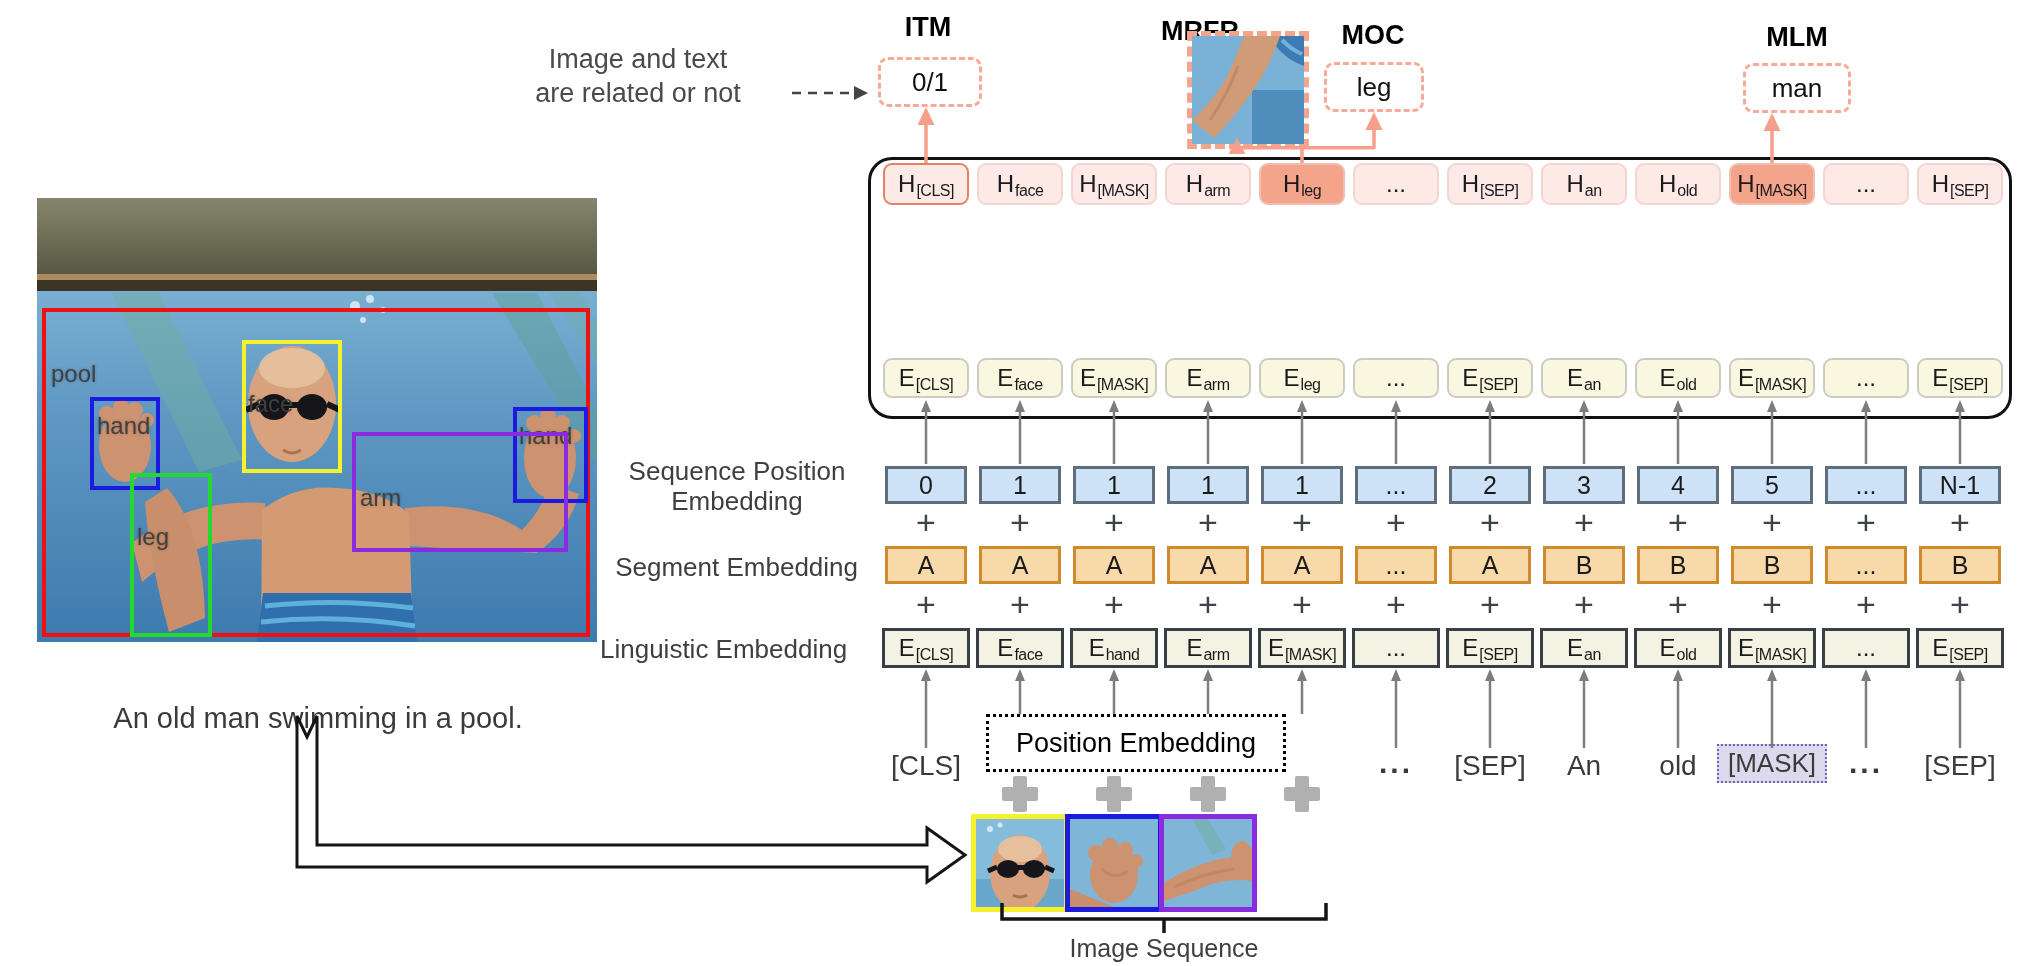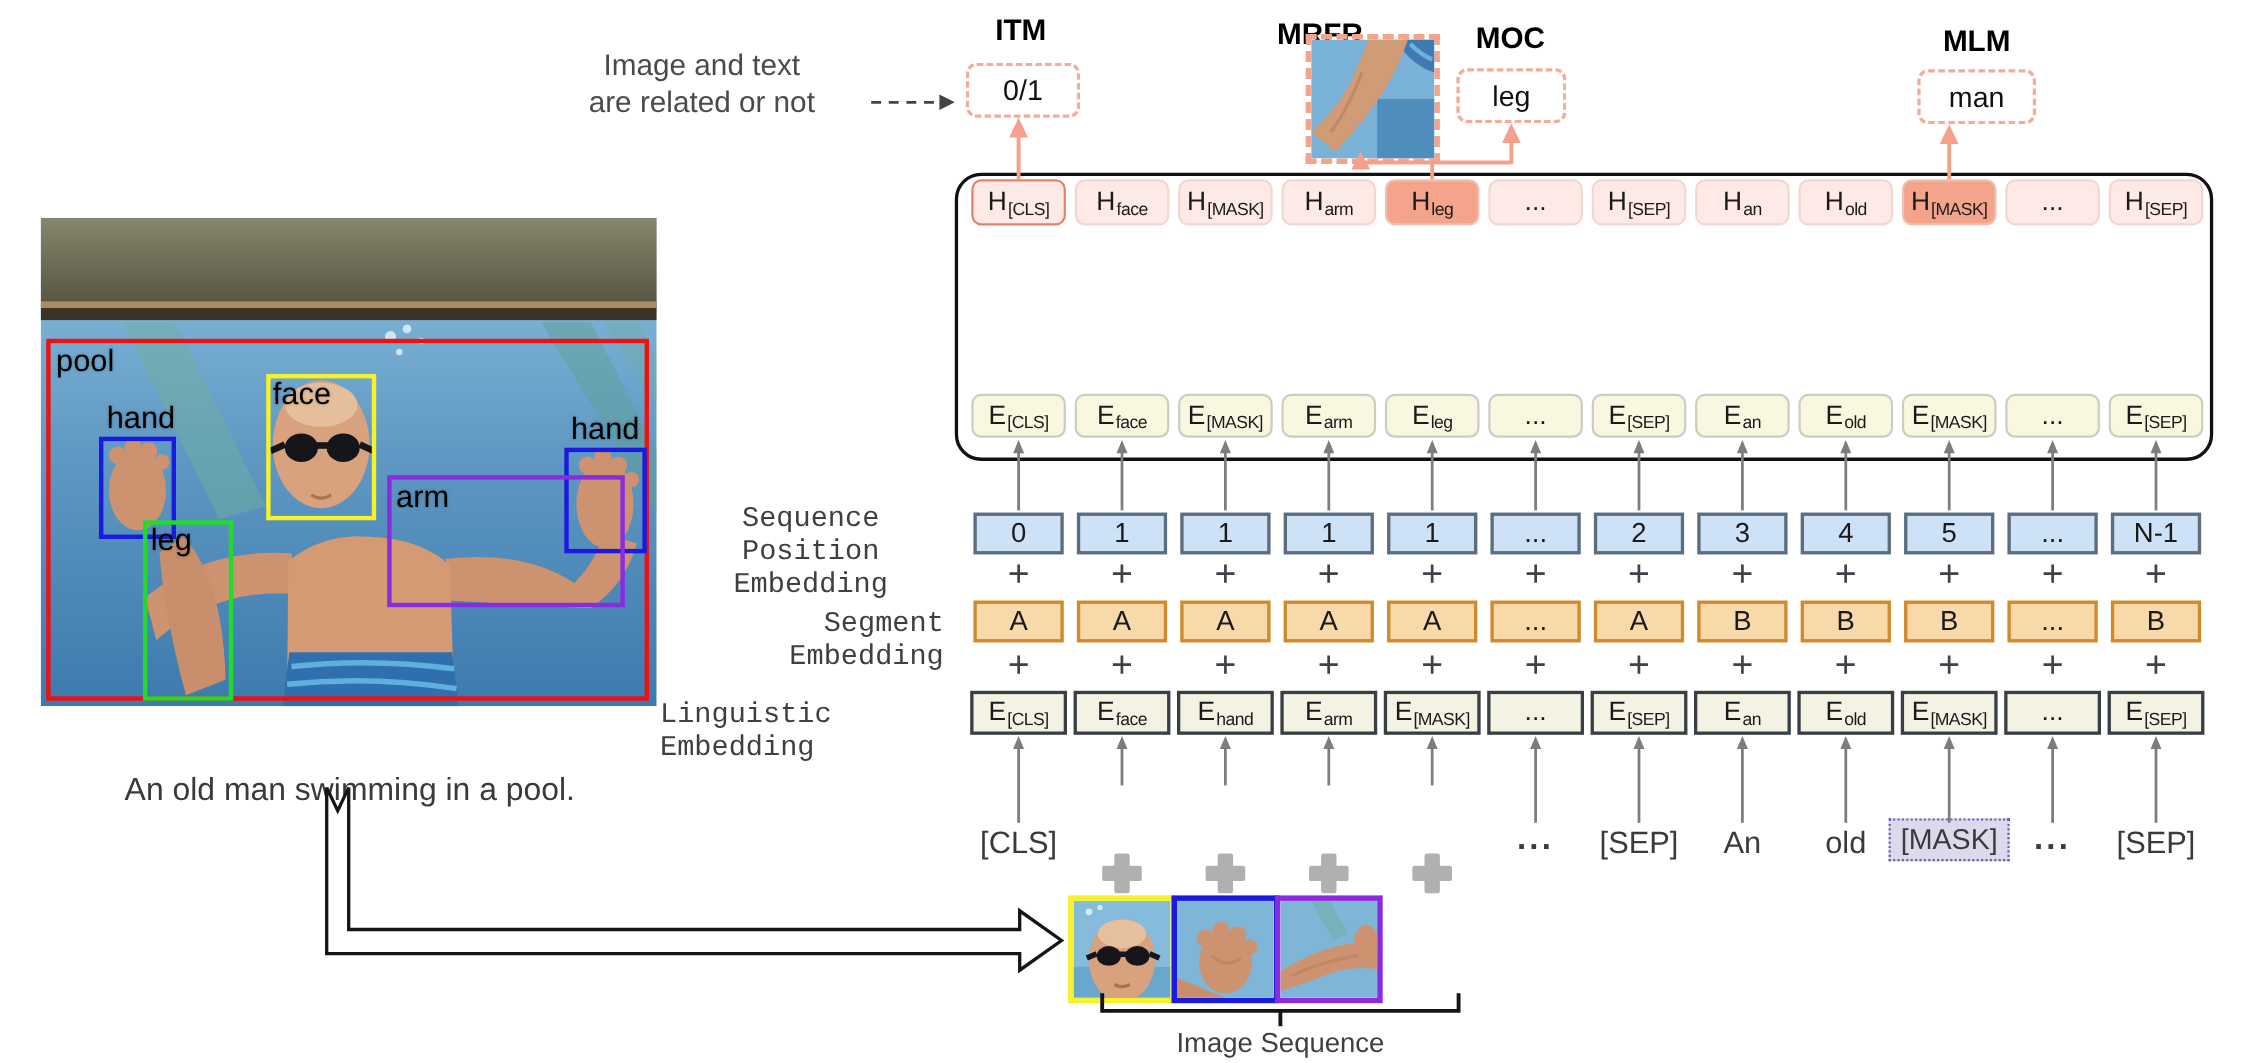--- a/index.html
+++ b/index.html
@@ -12,21 +12,21 @@
   .h-cell.cls{border-color:#e2826b;}
   .h-cell.hl{background:#f5a48c;border-color:#eec0b2;}
   .e-cell{top:358px;width:86px;height:40px;background:#faf7e1;border:2px solid #ccccc0;border-radius:9px;font-size:24px;}
   .seq-cell{top:466px;width:82px;height:38px;background:#cde2f7;border:3px solid #5d6d7b;font-size:25px;}
   .seg-cell{top:546px;width:82px;height:38px;background:#f8d9a9;border:3px solid #cf8a2e;font-size:25px;}
   .ling-cell{top:628px;width:88px;height:40px;background:#f4f2e3;border:3px solid #383f45;font-size:24px;}
   .plus-cell{width:44px;height:40px;font-size:34px;color:#3e434a;}
   .plus-r1{top:502px;} .plus-r2{top:584px;}
   .sub{font-size:16px;position:relative;top:7px;letter-spacing:-0.5px;margin-left:1px;}
   
-  .rowlabel{position:absolute;font-size:26px;color:#3f3f3f;line-height:30px;font-family:Liberation Mono, monospace;}
+  .rowlabel{position:absolute;font-size:26px;color:#3f3f3f;line-height:30px;}
   .task-label{position:absolute;transform:translateX(-50%);font-size:27px;font-weight:bold;color:#000;}
   .task-box{position:absolute;transform:translateX(-50%);box-sizing:border-box;border:3px dashed #f5ab97;
             border-radius:10px;background:#fff;display:flex;align-items:center;justify-content:center;font-size:26px;color:#111;}
   .note{position:absolute;transform:translateX(-50%);font-size:27px;color:#4a4a4a;white-space:nowrap;}
   .token{position:absolute;transform:translateX(-50%);top:750px;font-size:28px;color:#3a3a3a;white-space:nowrap;}
   .token.dots{font-weight:bold;letter-spacing:3px;font-size:30px;top:746px;}
   .token.mask{top:744px;background:#dcd9ed;border:2.5px dotted #6b62b5;padding:2px 9px;font-size:26px;}
   
   #transformer-box{position:absolute;left:868px;top:157px;width:1144px;height:262px;border:3.5px solid #111;
                    border-radius:24px;background:#fff;box-sizing:border-box;}
@@ -42,21 +42,21 @@
   .patch svg{display:block;}
   .patch.p-face{border:5px solid #f5f12c;}
   .patch.p-hand{border:5px solid #1b1be0;}
   .patch.p-arm{border:5px solid #8b2be0;}
   .patch.p-mask{border:5px solid #22da2e;}
   #img-embed-label{position:absolute;left:1164px;top:934px;transform:translateX(-50%);font-size:25px;color:#3f3f3f;}
   
   #photo{position:absolute;left:37px;top:198px;width:560px;height:444px;}
   #caption{position:absolute;left:318px;top:702px;transform:translateX(-50%);font-size:29px;color:#3a3a3a;white-space:nowrap;}
   .bbox{position:absolute;box-sizing:border-box;}
-  .bbox-label{position:absolute;color:#000000;font-size:28px;white-space:nowrap;text-shadow:0 0 3px rgba(0,0,0,.25);}
+  .bbox-label{position:absolute;color:#404040;font-size:24px;white-space:nowrap;text-shadow:0 0 3px rgba(0,0,0,.25);margin-top:48px;}
   
   #mrfr-patch{position:absolute;left:1248px;top:31px;transform:translateX(-50%);width:112px;height:108px;
               border:5px dashed #f5a48c;box-sizing:content-box;}
   #overlay{position:absolute;left:0;top:0;pointer-events:none;}
 </style>
 </head>
 <body>
 <div id="canvas">
 
 <div id="photo">
@@ -362,20 +362,23 @@
         <span>E</span>
         <span class="sub">[MASK]</span>
       </div>
       <div class="cell ling-cell" style="left: 1866px;">...</div>
       <div class="cell ling-cell" style="left: 1960px;">
         <span>E</span>
         <span class="sub">[SEP]</span>
       </div>
     </div>
 
+<div id="pos-embed-box">
+  <span>Position Embedding</span>
+</div>
 <div class="pluscross" style="left:1020px;top:776px;"></div>
 <div class="pluscross" style="left:1114px;top:776px;"></div>
 <div class="pluscross" style="left:1208px;top:776px;"></div>
 <div class="pluscross" style="left:1302px;top:776px;"></div>
 
 <div id="token-row">
       <div class="token" style="left: 926px;">[CLS]</div>
       <div class="token dots" style="left: 1396px;">...</div>
       <div class="token" style="left: 1490px;">[SEP]</div>
       <div class="token" style="left: 1584px;">An</div>

